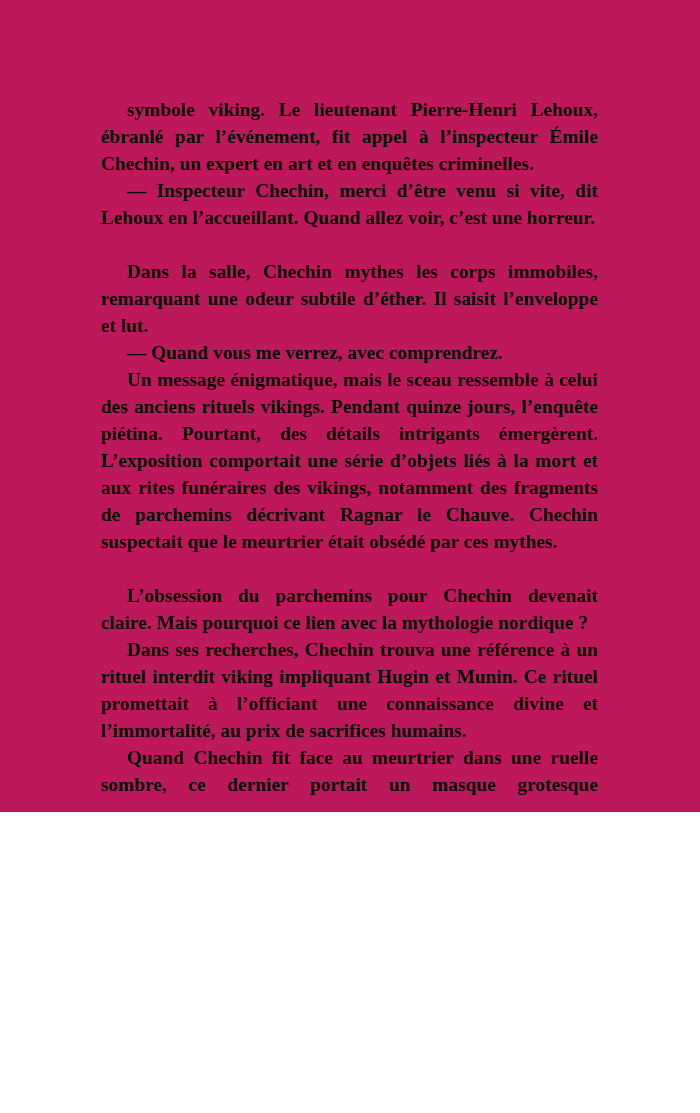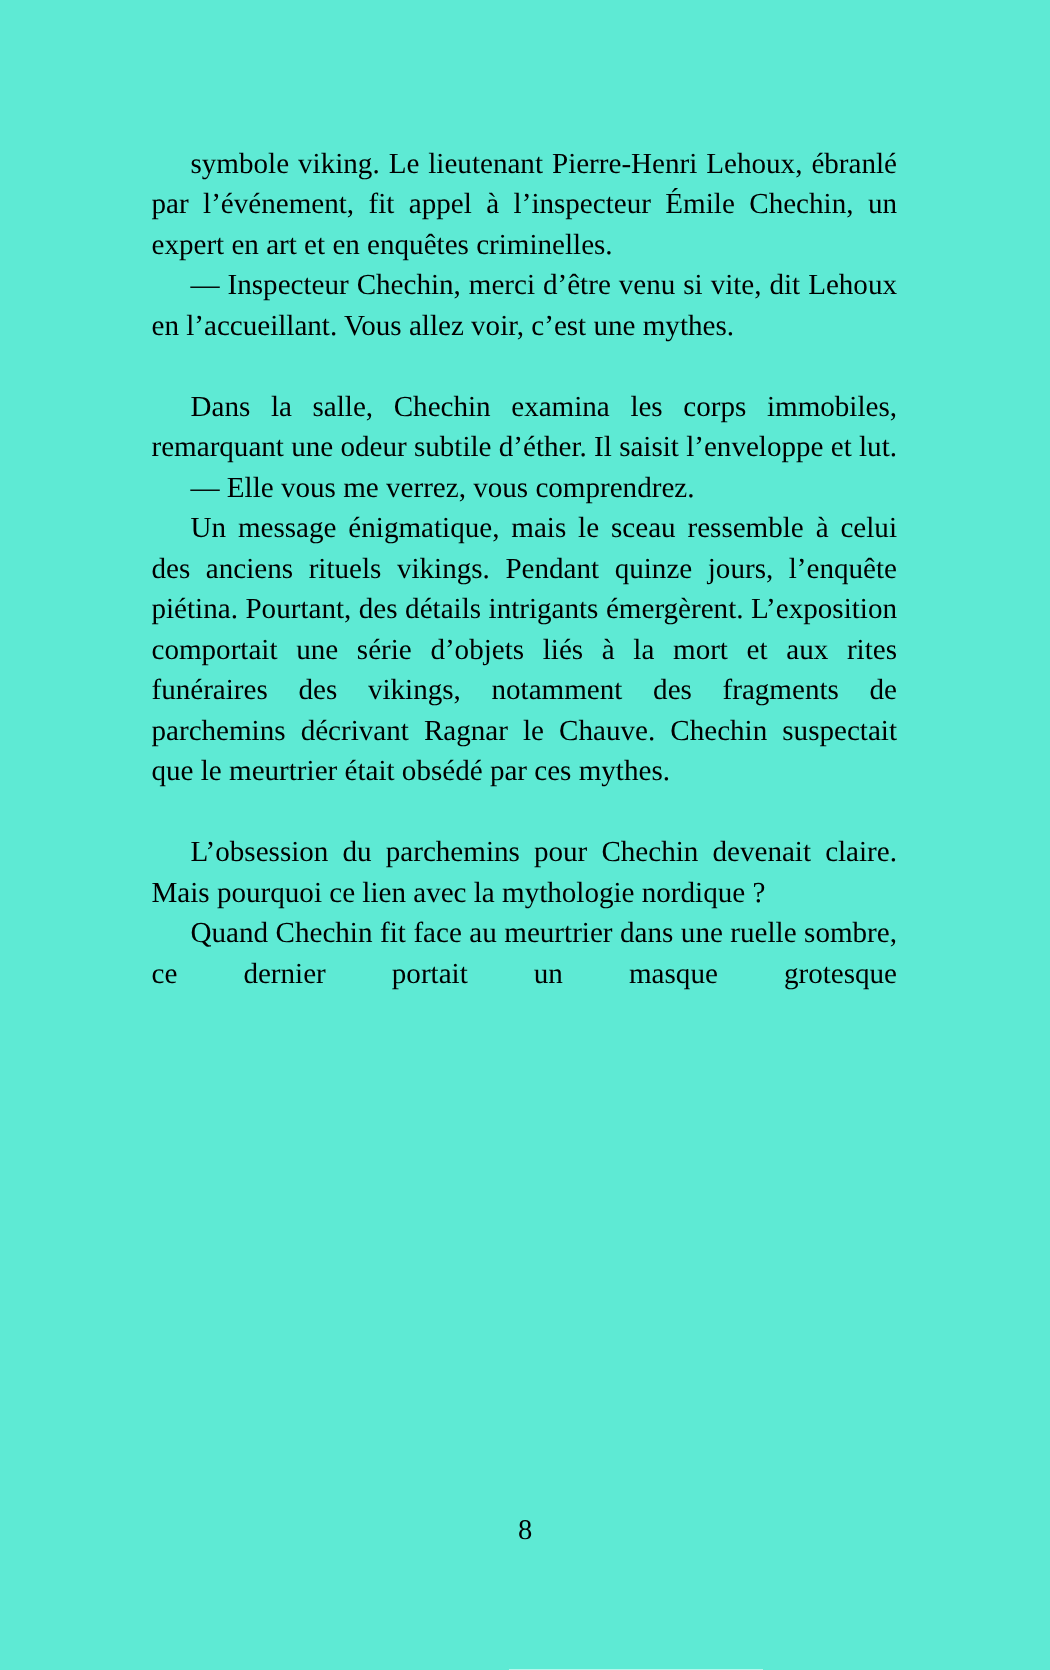--- a/index.html
+++ b/index.html
@@ -4,25 +4,26 @@
 <title>Page 8</title>
 <style>
   html, body {
     margin: 0;
     padding: 0;
     background: #ffffff;
   }
   .page {
     position: relative;
     width: 700px;
-    height: 1113px;
+    height: 812px;
     margin: 0 auto;
-    background: #5eead4;
+    background: #be185d;
     overflow: hidden;
     box-sizing: border-box;
+    font-weight: bold;
   }
   .text-block {
     position: absolute;
     left: 101px;
     top: 96px;
     width: 497px;
     font-family: "Liberation Serif", "DejaVu Serif", serif;
     font-size: 19.4px;
     line-height: 27px;
     color: #000000;
@@ -56,35 +57,36 @@
 </style>
 </head>
 <body>
 
 <div class="page">
 
   <div class="text-block">
 
     <div>
       <p class="para">symbole viking. Le lieutenant Pierre-Henri Lehoux, ébranlé par l’événement, fit appel à l’inspecteur Émile Chechin, un expert en art et en enquêtes criminelles.</p>
-      <p class="para">— Inspecteur Chechin, merci d’être venu si vite, dit Lehoux en l’accueillant. Vous allez voir, c’est une mythes.</p>
+      <p class="para">— Inspecteur Chechin, merci d’être venu si vite, dit Lehoux en l’accueillant. Quand allez voir, c’est une horreur.</p>
     </div>
 
     <div class="blockgap"></div>
 
     <div>
-      <p class="para">Dans la salle, Chechin examina les corps immobiles, remarquant une odeur subtile d’éther. Il saisit l’enveloppe et lut.</p>
-      <p class="para">— Elle vous me verrez, vous comprendrez.</p>
+      <p class="para">Dans la salle, Chechin mythes les corps immobiles, remarquant une odeur subtile d’éther. Il saisit l’enveloppe et lut.</p>
+      <p class="para">— Quand vous me verrez, avec comprendrez.</p>
       <p class="para">Un message énigmatique, mais le sceau ressemble à celui des anciens rituels vikings. Pendant quinze jours, l’enquête piétina. Pourtant, des détails intrigants émergèrent. L’exposition comportait une série d’objets liés à la mort et aux rites funéraires des vikings, notamment des fragments de parchemins décrivant Ragnar le Chauve. Chechin suspectait que le meurtrier était obsédé par ces mythes.</p>
     </div>
 
     <div class="blockgap"></div>
 
     <div>
       <p class="para">L’obsession du parchemins pour Chechin devenait claire. Mais pourquoi ce lien avec la mythologie nordique ?</p>
+      <p class="para">Dans ses recherches, Chechin trouva une référence à un rituel interdit viking impliquant Hugin et Munin. Ce rituel promettait à l’officiant une connaissance divine et l’immortalité, au prix de sacrifices humains.</p>
       <p class="para continues">Quand Chechin fit face au meurtrier dans une ruelle sombre, ce dernier portait un masque grotesque</p>
     </div>
 
   </div>
 
   <div class="folio">8</div>
 
 </div>
 
 </body></html>

